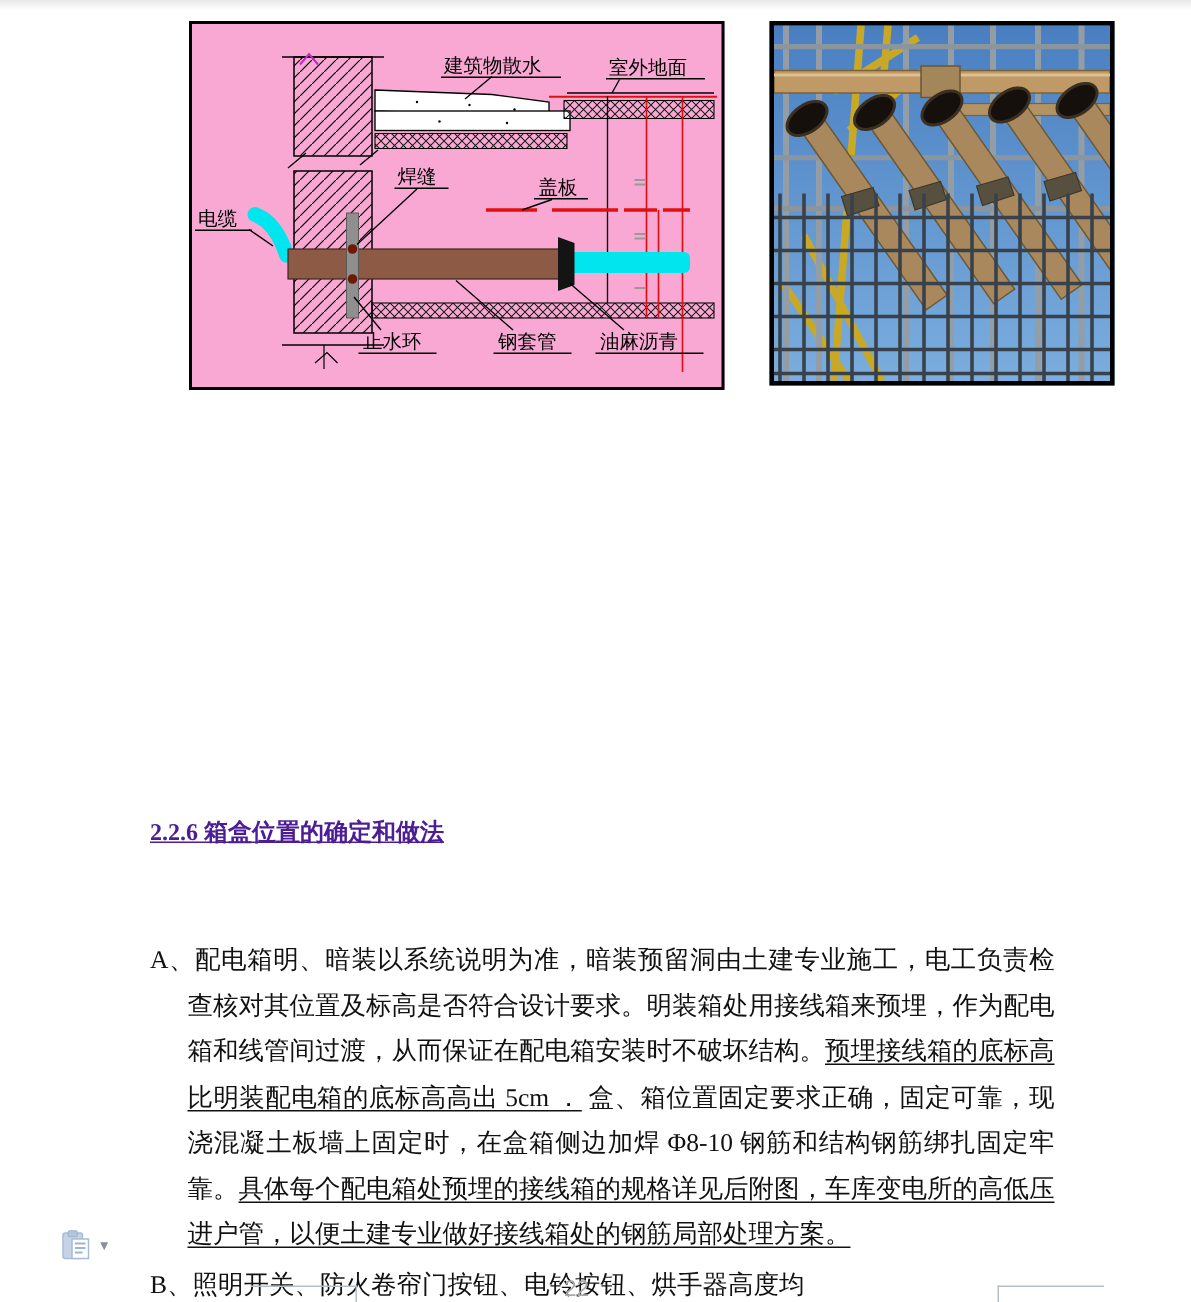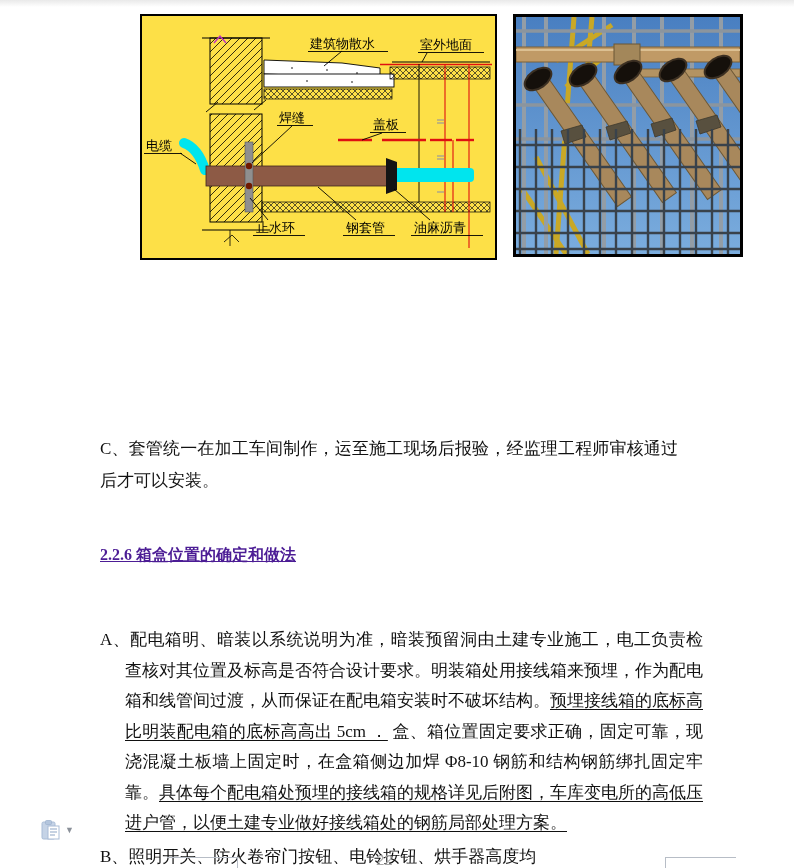--- a/index.html
+++ b/index.html
@@ -3,22 +3,22 @@
 <meta charset="utf-8">
 <style>
   html,body{margin:0;padding:0;background:#fff;}
   .page{
     position:relative;width:794px;height:868px;background:#fff;overflow:hidden;
     font-family:"Liberation Serif","DejaVu Serif",serif;color:#000;
   }
   .page-top-shade{position:absolute;left:0;top:0;width:794px;height:7px;
     background:linear-gradient(#e9e9e9,#ffffff);}
   
-  .fig-diagram{position:absolute;left:140px;top:14px;width:353px;height:242px;
-    border:2px solid #000;background:#fde047;}
+  .fig-diagram{position:absolute;left:126px;top:14px;width:353px;height:242px;
+    border:2px solid #000;background:#f9a8d4;}
   .fig-photo{position:absolute;left:513px;top:14px;width:224px;height:237px;
     border:3px solid #000;background:#4a80c2;}
   .fig-diagram svg,.fig-photo svg{display:block;}
   
   .doc-para{position:absolute;left:100px;width:578px;text-align:justify;
     font-size:17px;color:#111;}
   .hang{padding-left:25px;text-indent:-25px;}
   .para-b{top:288px;line-height:32px;}
   .para-c{top:416px;line-height:32px;}
   .para-a{top:608px;line-height:30.5px;}
@@ -242,21 +242,20 @@
           <line x1="0" y1="150" x2="224" y2="150"></line>
         <line x1="0" y1="172" x2="224" y2="172"></line>
           <line x1="0" y1="194" x2="224" y2="194"></line>
         <line x1="0" y1="216" x2="224" y2="216"></line>
           <line x1="0" y1="232" x2="224" y2="232"></line>
       </g>
     </svg>
   </div>
 
 
-  <p class="doc-para para-c"><span>C、</span><span>套管统一在加工车间制作，运至施工现场后报验，经监理工程师审核通过后才可以安装。</span></p>
 
   <div class="h-num h1">2.2.6 箱盒位置的确定和做法</div>
 
   <p class="doc-para para-a hang"><span>A、</span><span>配电箱明、暗装以系统说明为准，暗装预留洞由土建专业施工，电工负责检查核对其位置及标高是否符合设计要求。明装箱处用接线箱来预埋，作为配电箱和线管间过渡，从而保证在配电箱安装时不破坏结构。</span><span class="u">预埋接线箱的底标高比明装配电箱的底标高高出 5cm ．</span><span> 盒、箱位置固定要求正确，固定可靠，现浇混凝土板墙上固定时，在盒箱侧边加焊 Φ8-10 钢筋和结构钢筋绑扎固定牢靠。</span><span class="u">具体每个配电箱处预埋的接线箱的规格详见后附图，车库变电所的高低压进户管，以便土建专业做好接线箱处的钢筋局部处理方案。</span></p>
 
   <p class="doc-para para-b2 hang"><span>B、</span><span>照明开关、防火卷帘门按钮、电铃按钮、烘手器高度均</span></p>
 
   <div class="paste-btn">
     <svg width="22" height="22" viewBox="0 0 22 22">
       <rect x="2" y="3" width="13" height="17" rx="1.5" fill="#c5d3e6" stroke="#a9bcd6" stroke-width="1"></rect>

